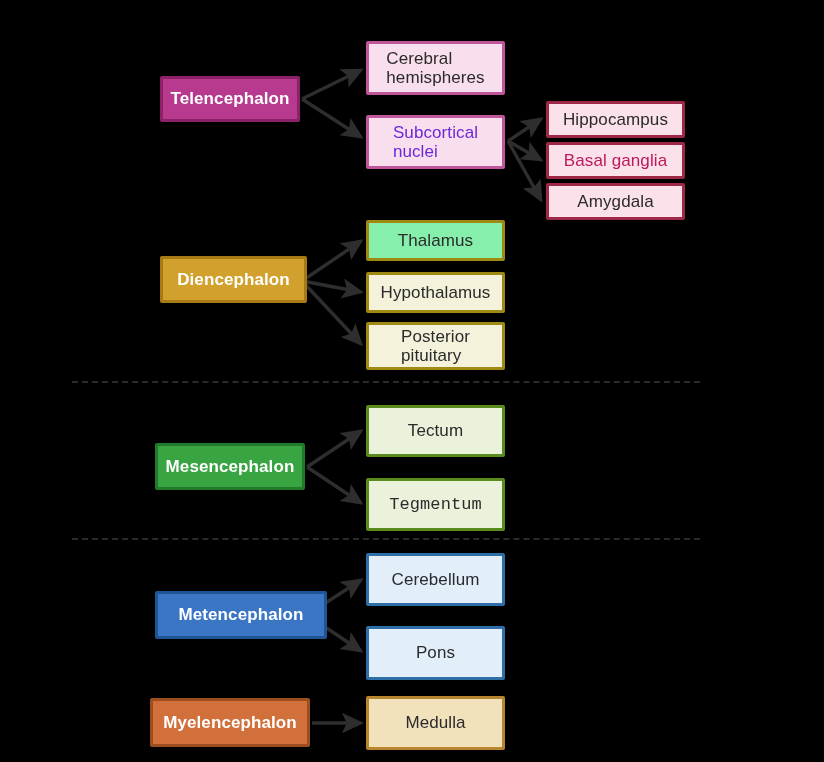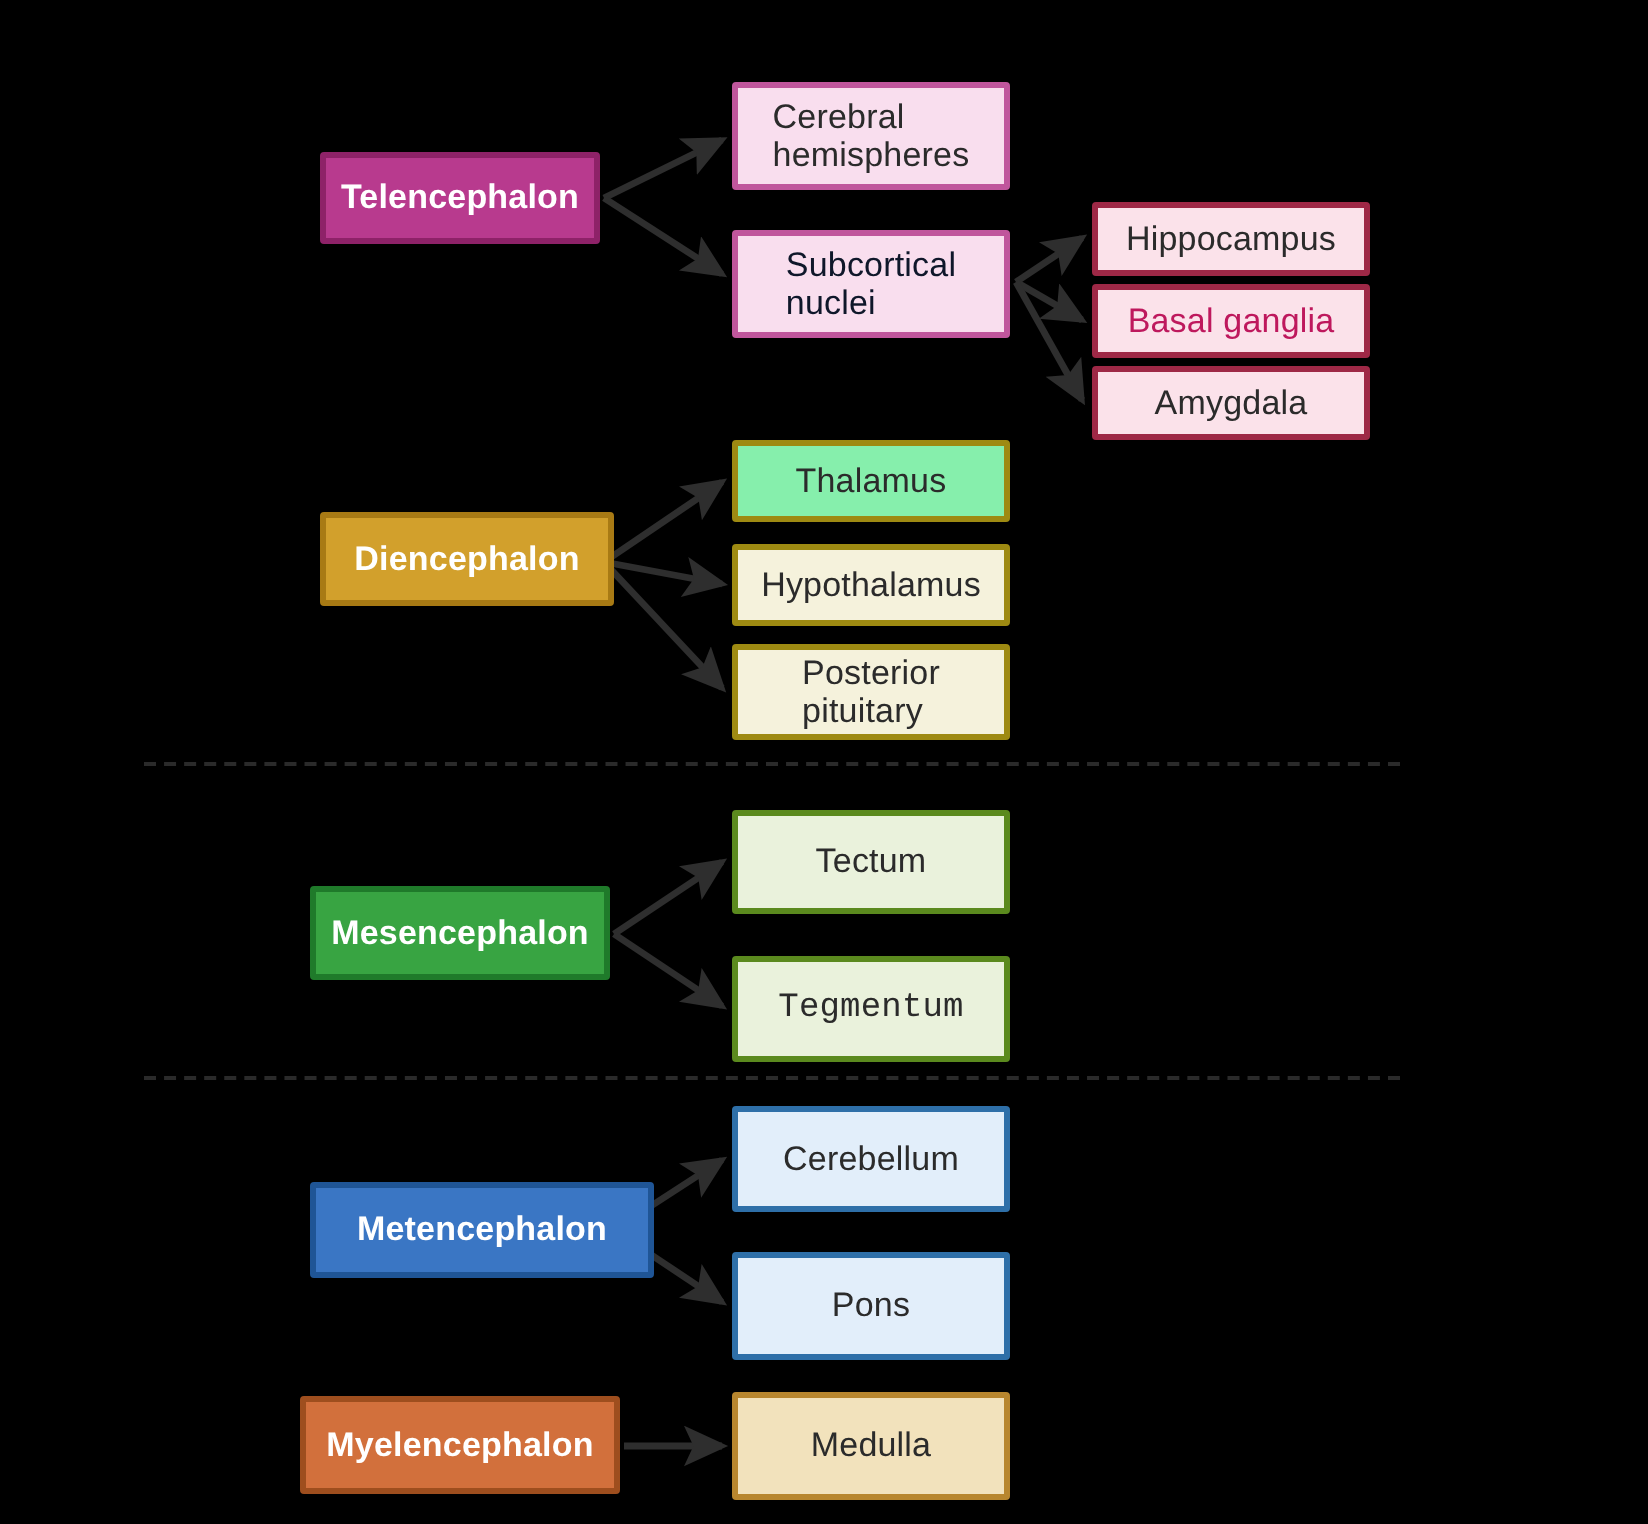--- a/index.html
+++ b/index.html
@@ -85,21 +85,21 @@
   </svg>
 
   <div id="divider-layer">
       <div class="divider" style="left: 72px; top: 381px; width: 628px; border-top-color: rgb(42, 42, 42);"></div>
       <div class="divider" style="left: 72px; top: 538px; width: 628px; border-top-color: rgb(42, 42, 42);"></div>
     </div>
   <div id="node-layer">
       <div class="node primary" style="left: 160px; top: 76px; width: 140px; height: 46px; background: rgb(184, 58, 142); border-color: rgb(142, 34, 104); color: rgb(255, 255, 255);">Telencephalon</div>
       <div class="node leaf" style="left: 366px; top: 41px; width: 139px; height: 54px; background: rgb(249, 222, 238); border-color: rgb(192, 86, 156); color: rgb(43, 43, 43);">Cerebral
 hemispheres</div>
-      <div class="node leaf" style="left: 366px; top: 115px; width: 139px; height: 54px; background: rgb(249, 222, 238); border-color: rgb(192, 86, 156); color: #0f172a;">Subcortical
+      <div class="node leaf" style="left: 366px; top: 115px; width: 139px; height: 54px; background: rgb(249, 222, 238); border-color: rgb(192, 86, 156); color: #6d28d9;">Subcortical
 nuclei</div>
       <div class="node leaf" style="left: 546px; top: 101px; width: 139px; height: 37px; background: rgb(251, 226, 234); border-color: rgb(158, 40, 70); color: rgb(43, 43, 43);">Hippocampus</div>
       <div class="node leaf" style="left: 546px; top: 142px; width: 139px; height: 37px; background: rgb(251, 226, 234); border-color: rgb(158, 40, 70); color: #be185d;">Basal ganglia</div>
       <div class="node leaf" style="left: 546px; top: 183px; width: 139px; height: 37px; background: rgb(251, 226, 234); border-color: rgb(158, 40, 70); color: rgb(43, 43, 43);">Amygdala</div>
       <div class="node primary" style="left: 160px; top: 256px; width: 147px; height: 47px; background: rgb(210, 160, 44); border-color: rgb(168, 122, 20); color: rgb(255, 255, 255);">Diencephalon</div>
       <div class="node leaf" style="left: 366px; top: 220px; width: 139px; height: 41px; background: #86efac; border-color: rgb(158, 138, 18); color: rgb(43, 43, 43);">Thalamus</div>
       <div class="node leaf" style="left: 366px; top: 272px; width: 139px; height: 41px; background: rgb(245, 242, 220); border-color: rgb(158, 138, 18); color: rgb(43, 43, 43);">Hypothalamus</div>
       <div class="node leaf" style="left: 366px; top: 322px; width: 139px; height: 48px; background: rgb(245, 242, 220); border-color: rgb(158, 138, 18); color: rgb(43, 43, 43);">Posterior
 pituitary</div>
       <div class="node primary" style="left: 155px; top: 443px; width: 150px; height: 47px; background: rgb(56, 164, 66); border-color: rgb(31, 122, 42); color: rgb(255, 255, 255);">Mesencephalon</div>

